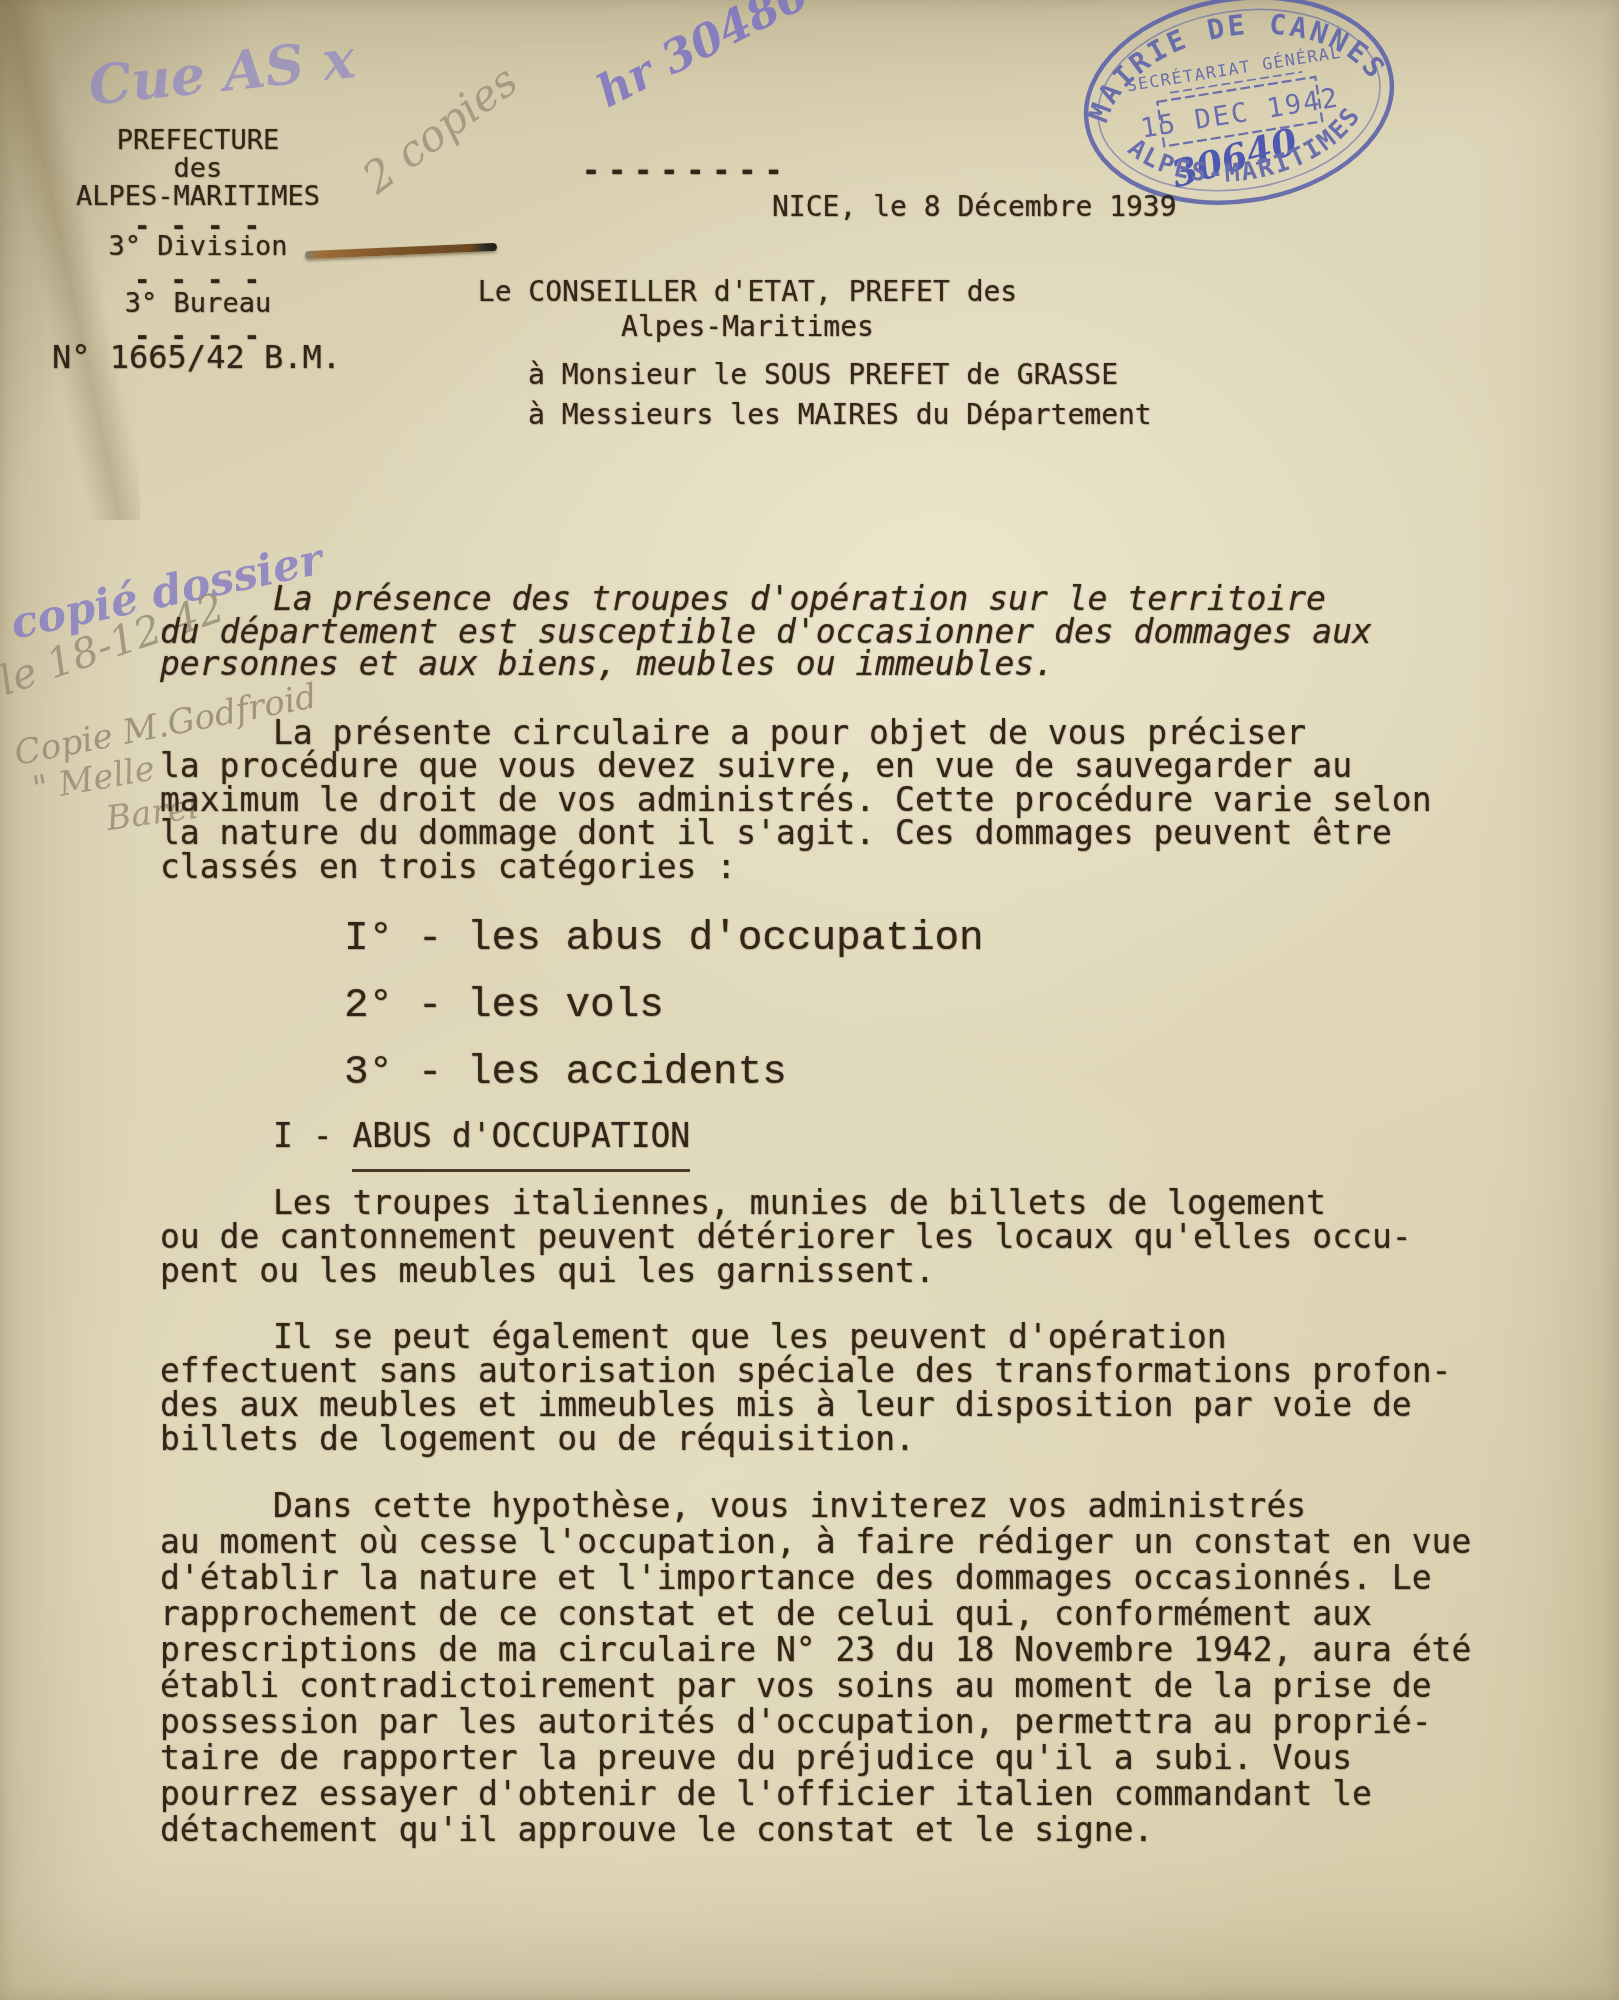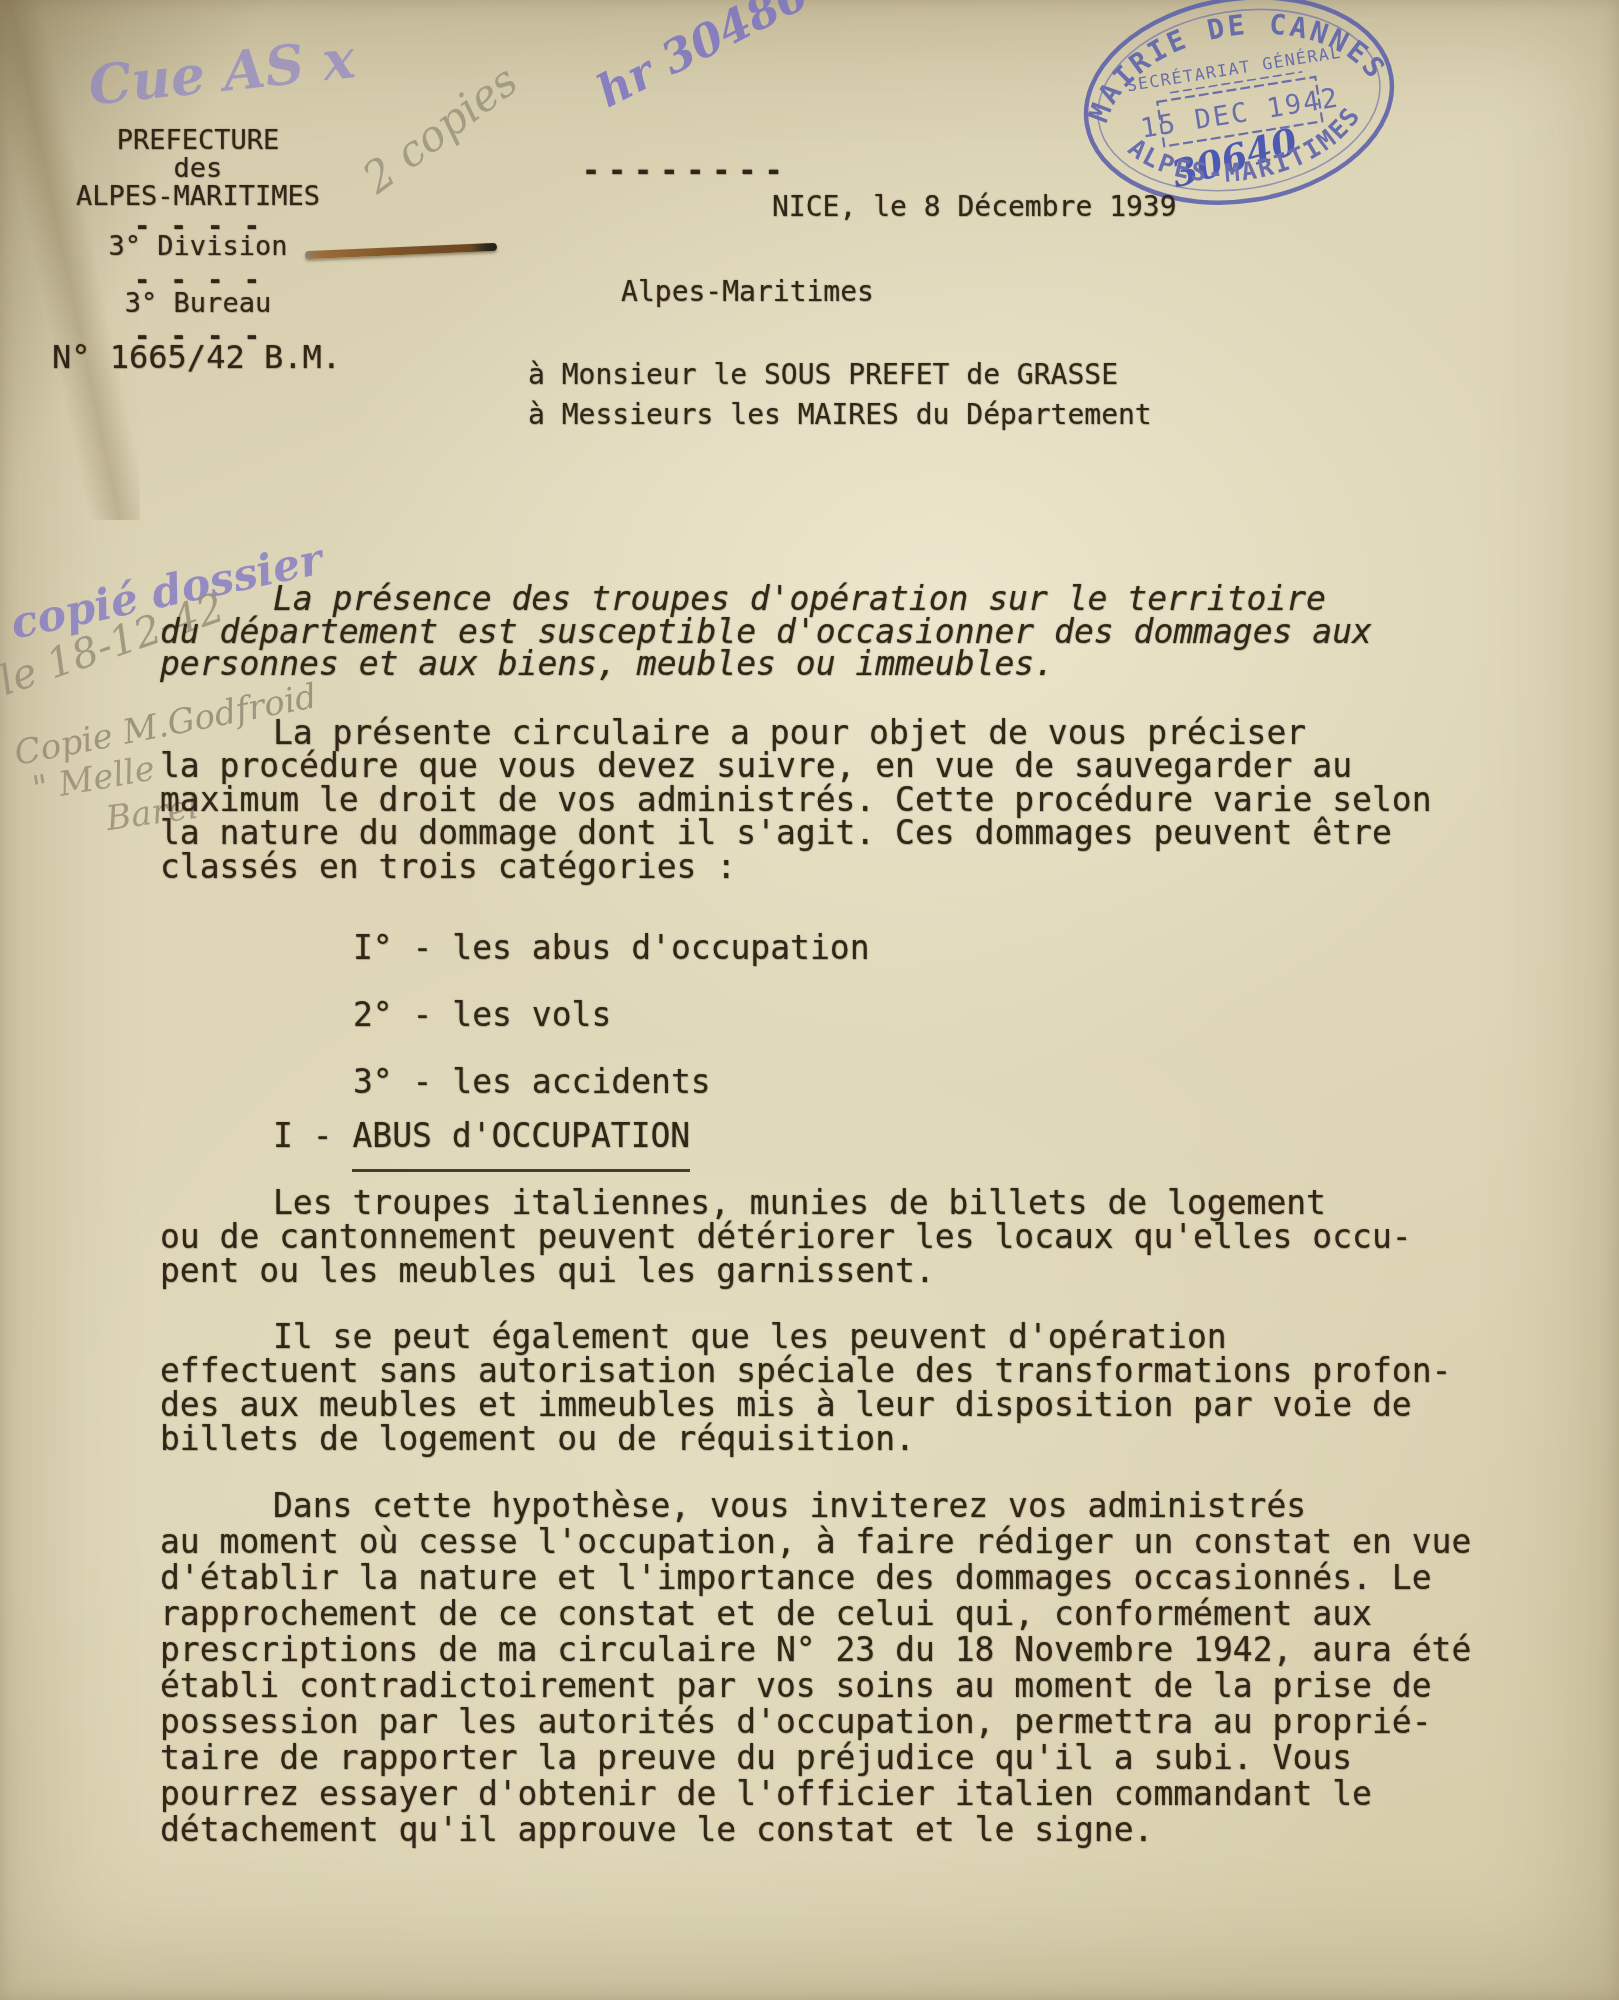--- a/index.html
+++ b/index.html
@@ -31,21 +31,21 @@
   .title-underline{left:582px;top:153px;font-size:30px;font-weight:bold;letter-spacing:8px;white-space:nowrap;}
   .dateline{left:772px;top:190px;font-size:28px;white-space:nowrap;}
   .from-block{left:420px;top:274px;width:655px;text-align:center;font-size:28px;line-height:35px;}
   .to-block{left:528px;top:355px;font-size:28px;line-height:40px;white-space:pre-line;}
   .para{left:160px;width:1390px;font-size:33px;line-height:34px;white-space:pre-line;text-indent:113px;}
   .p1{top:583px;line-height:32.5px;font-style:italic;}
   .p2{top:716px;line-height:33.4px;}
   .p3{top:1186px;}
   .p4{top:1320px;}
   .p5{top:1488px;line-height:36px;}
-  .cat-list{left:340px;top:918px;list-style:none;margin:13px;padding:0;font-size:33px;}
+  .cat-list{left:340px;top:918px;list-style:none;margin:4px;padding:0;font-size:41px;font-family:Liberation Mono, monospace;}
   .cat-list li{margin-bottom:34px;line-height:33px;}
   .sec-heading{left:273px;top:1116px;font-size:33px;white-space:nowrap;}
   .sec-heading .u{border-bottom:3.5px solid rgba(44,32,18,.85);padding-bottom:14px;}
   .note-initials{left:88px;top:40px;font-size:54px;color:#8b83c6;opacity:.68;transform:rotate(-6deg);font-weight:bold;}
   .note-copies{left:350px;top:104px;font-size:43px;color:#98907a;opacity:.8;transform:rotate(-37deg);}
   .note-number{left:588px;top:16px;font-size:45px;color:#7b73c2;opacity:.85;transform:rotate(-27deg);font-weight:bold;}
   .note-dossier{left:8px;top:566px;font-size:43px;color:#837bc4;opacity:.8;transform:rotate(-12deg);font-weight:bold;}
   .note-ddate{left:-6px;top:620px;font-size:41px;color:#978f79;opacity:.85;transform:rotate(-19deg);}
   .note-cname{left:12px;top:704px;font-size:34px;color:#998f79;opacity:.9;transform:rotate(-11deg);}
   .note-melle{left:32px;top:758px;font-size:34px;color:#998f79;opacity:.85;transform:rotate(-10deg);}
@@ -97,20 +97,21 @@
       <text x="152" y="175" text-anchor="middle" fill="#3b49b2" font-family="DejaVu Serif, serif" font-style="italic" font-weight="bold" font-size="37" transform="rotate(-7 152 168)">30640</text>
       <text fill="#5b62ab" font-family="DejaVu Sans Mono, monospace" font-size="25" font-weight="bold" letter-spacing="2.5">
         <textPath href="#arcBottom" startOffset="50%" text-anchor="middle">ALPES-MARITIMES</textPath>
       </text>
     </svg>
   </div>
 
   <div class="abs tw dateline">NICE, le 8 Décembre 1939</div>
 
   <div class="abs tw from-block">
+    <div>Le CONSEILLER d'ETAT, PREFET des</div>
     <div>Alpes-Maritimes</div>
   </div>
 
   <div class="abs tw to-block">à Monsieur le SOUS PREFET  de GRASSE
 à Messieurs les MAIRES du Département</div>
 
   <div class="abs hw note-dossier">copié dossier</div>
   <div class="abs hw note-ddate">le 18-12-42</div>
   <div class="abs hw note-cname">Copie M.Godfroid</div>
   <div class="abs hw note-melle">" Melle</div>

